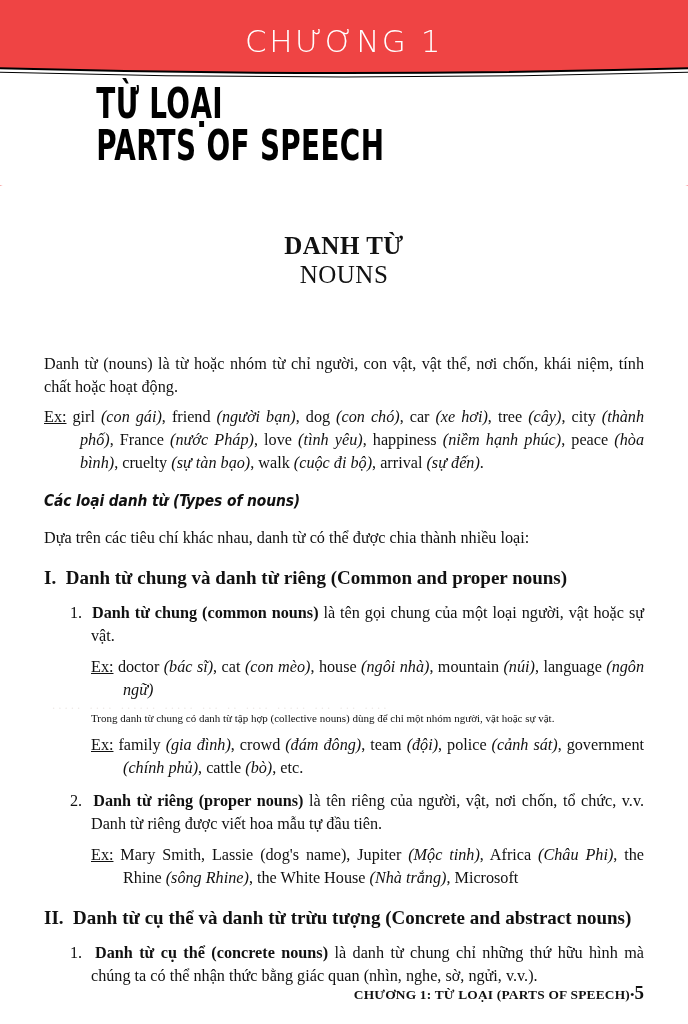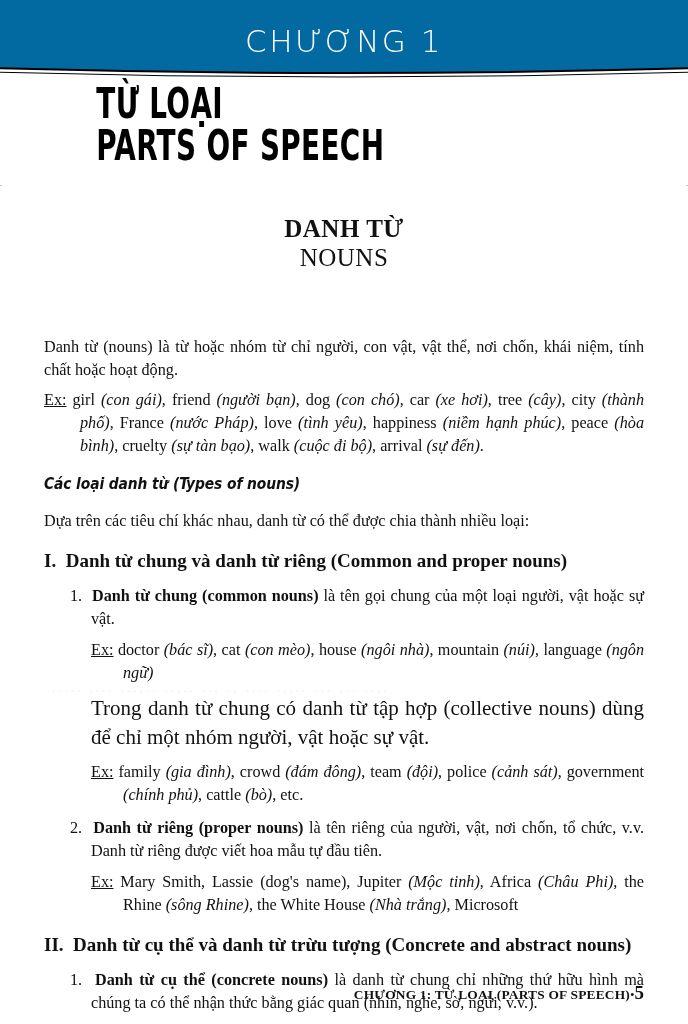--- a/index.html
+++ b/index.html
@@ -14,21 +14,21 @@
     color: #111111;
     overflow: hidden;
     position: relative;
   }
 
   
   .chapter-banner {
     position: relative;
     width: 688px;
     height: 186px;
-    background: #0369a1;
+    background: #ef4444;
     overflow: hidden;
   }
   .chapter-number {
     position: absolute;
     top: 26px;
     left: 0;
     width: 688px;
     text-align: center;
     color: #ffffff;
     font-family: "DejaVu Sans", sans-serif;
@@ -87,21 +87,21 @@
   
   .page-body {
     position: relative;
     padding: 0 44px;
     box-sizing: border-box;
     width: 688px;
   }
 
   .section-heading {
     text-align: center;
-    margin-top: 28px;
+    margin-top: 45px;
     line-height: 1.16;
   }
   .section-heading .sh-vi {
     display: block;
     font-size: 25px;
     font-weight: 700;
     letter-spacing: 0.5px;
   }
   .section-heading .sh-en {
     display: block;
@@ -161,21 +161,21 @@
     padding-left: 21px;
     text-indent: -21px;
     font-size: 16.2px;
     line-height: 1.42;
     text-align: justify;
   }
 
   .sub-para {
     margin-top: 9px;
     margin-left: 47px;
-    font-size: 21px;
+    font-size: 11px;
     line-height: 1.42;
     text-align: justify;
   }
 
   .sub-ex {
     margin-top: 8px;
     margin-left: 47px;
     padding-left: 32px;
     text-indent: -32px;
     font-size: 16.2px;

